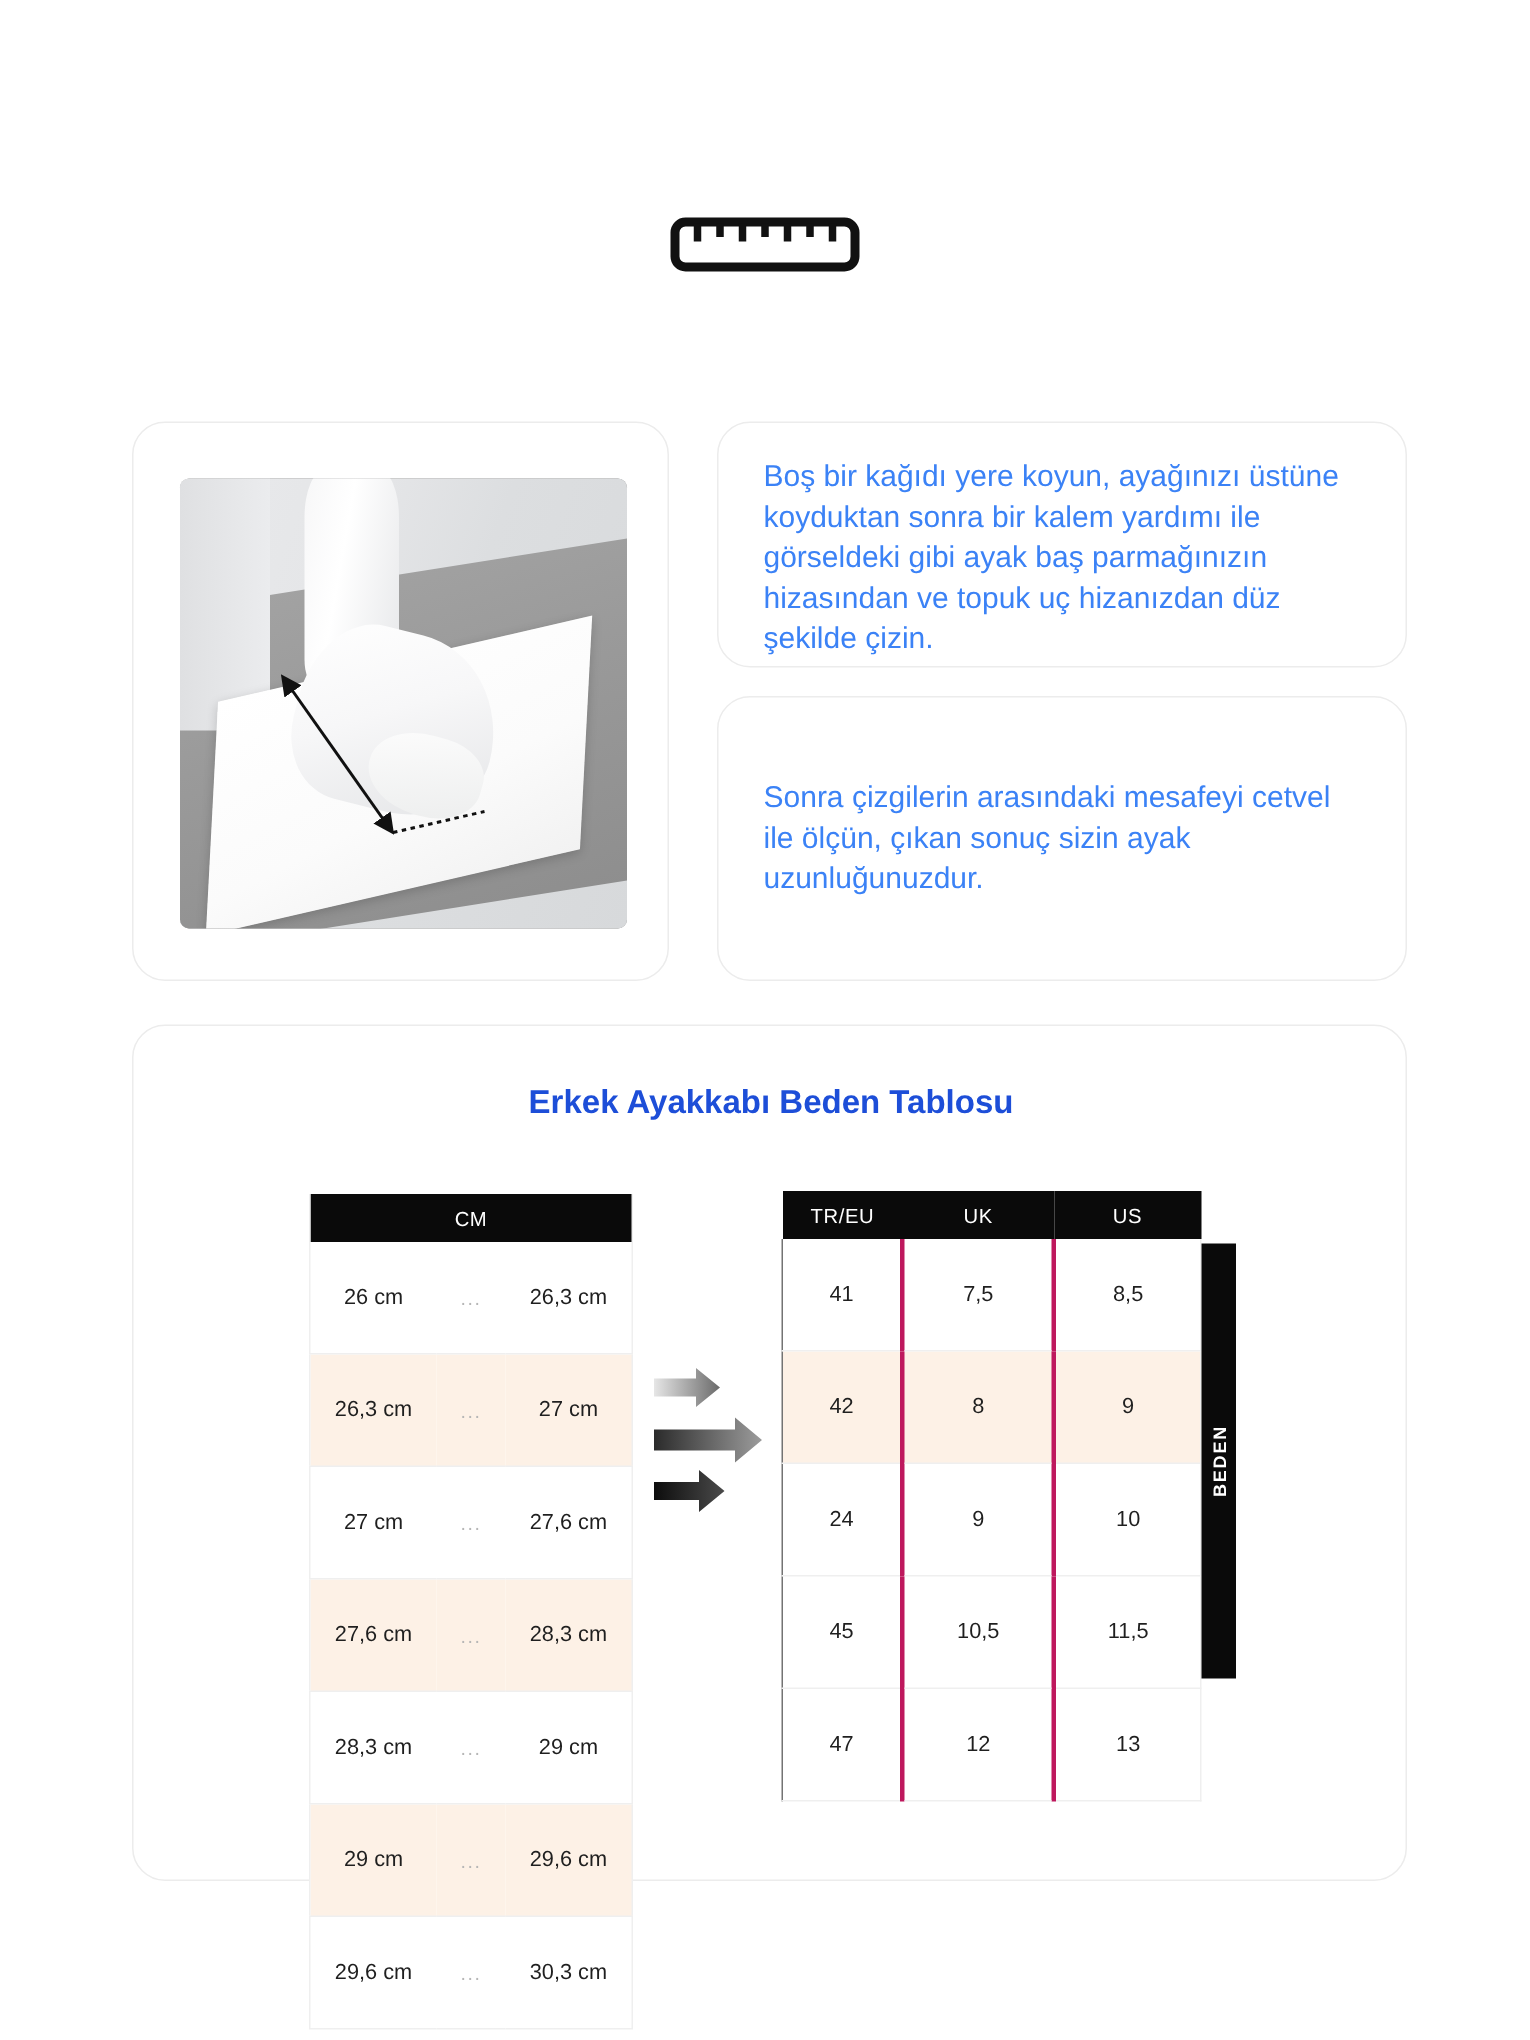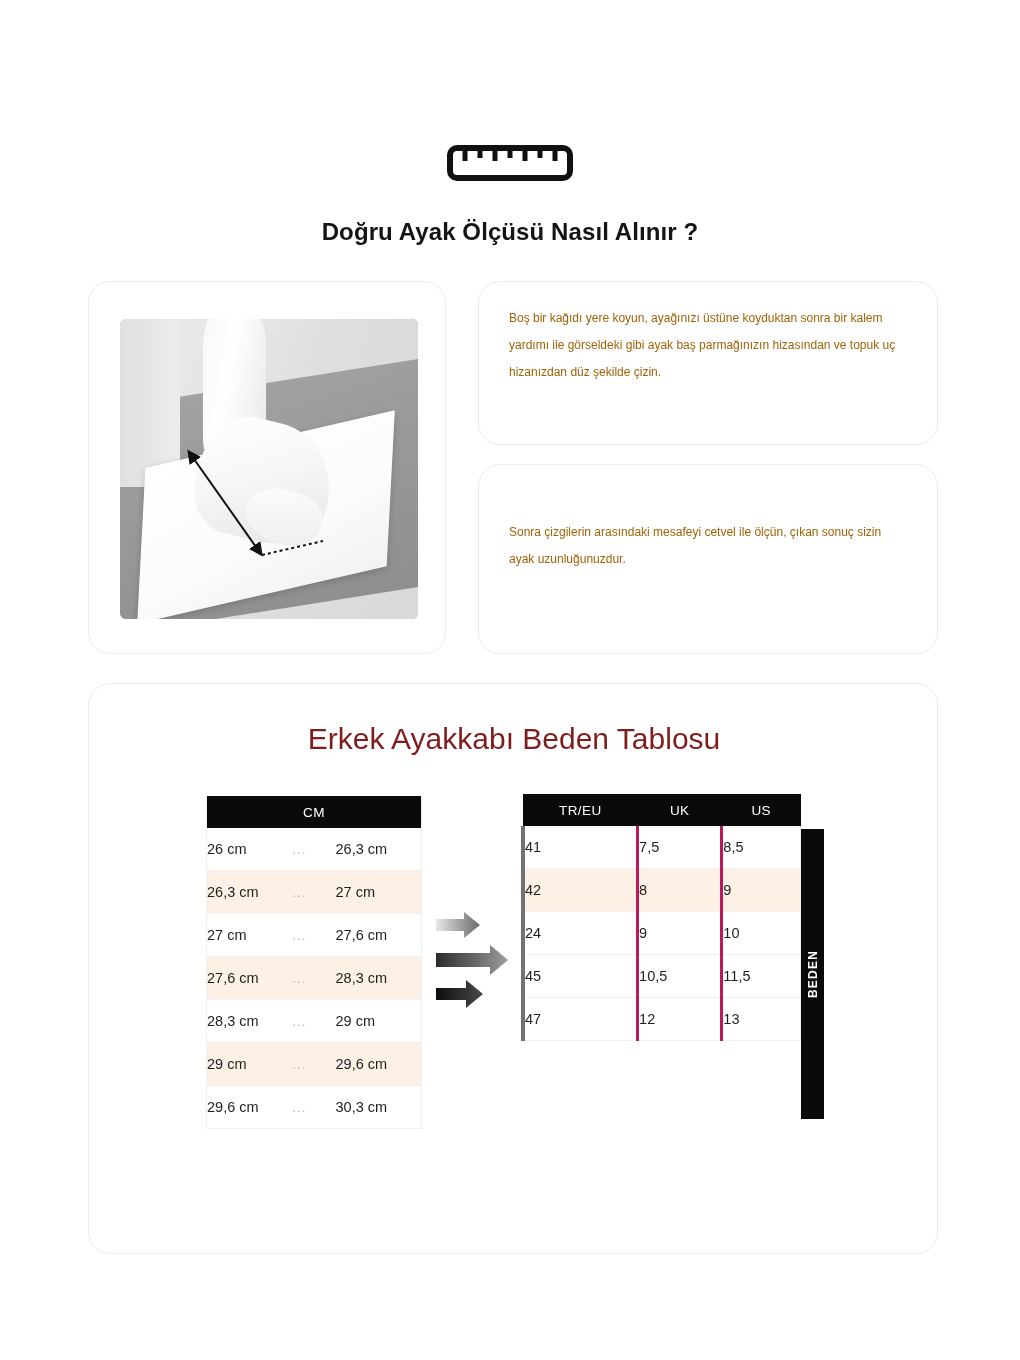--- a/index.html
+++ b/index.html
@@ -148,43 +148,43 @@
   .text-card-2 {
     left: 478px;
     top: 464px;
     width: 460px;
     height: 190px;
   }
   .panel-text {
     position: absolute;
     left: 30px;
     right: 28px;
-    font-size: 12px;
+    font-size: 20px;
     line-height: 27px;
-    color: #a16207;
+    color: #3b82f6;
   }
   .text-card-1 .panel-text { top: 23px; }
   .text-card-2 .panel-text { top: 54px; }
 
   
   .table-card {
     left: 88px;
     top: 683px;
     width: 850px;
     height: 571px;
   }
   .table-title {
     position: absolute;
     left: 0;
     top: 38px;
     width: 850px;
     text-align: center;
-    font-size: 30px;
-    font-weight: normal;
-    color: #7f1d1d;
+    font-size: 22px;
+    font-weight: bold;
+    color: #1d4ed8;
   }
 
   
   .tbl {
     position: absolute;
     border-collapse: collapse;
     font-size: 14.5px;
     color: #1f1f1f;
     background: #fff;
   }
@@ -196,29 +196,29 @@
     color: #ffffff;
     font-size: 13.5px;
     font-weight: normal;
     letter-spacing: 0.4px;
     height: 32px;
     padding: 0;
     text-align: center;
   }
   .tbl td {
     height: 42px;
-    text-align: left;
-    padding: 0;
+    text-align: center;
+    padding: 16px;
     border-bottom: 1px solid #efefef;
     white-space: nowrap;
   }
   .tbl-cm td { border-left: none; border-right: none; }
   .tbl-cm tr:first-child td { border-top: none; }
   .tbl-size td { border-left: 3px solid #be185d; }
-  .tbl-size td:first-child { border-left: 4px solid #737373; }
+  .tbl-size td:first-child { border-left: 1px solid #737373; }
   .tbl-size td:last-child { border-right: 1px solid #efefef; }
   .tbl tr.alt td { background: #fdf1e6; }
   .tbl-cm td.from { width: 40%; }
   .tbl-cm td.dots { width: 20%; color: #b6b6b6; font-size: 13px; letter-spacing:1px; }
   .tbl-cm td.to   { width: 40%; }
   .tbl-cm { border: 1px solid #efefef; border-top: none; }
   .tbl-cm thead th { border: none; }
 
   
   .beden-bar {
@@ -263,21 +263,20 @@
         <line x1="34" y1="7" x2="34" y2="16"></line>
         <line x1="49" y1="7" x2="49" y2="19"></line>
         <line x1="64" y1="7" x2="64" y2="16"></line>
         <line x1="79" y1="7" x2="79" y2="19"></line>
         <line x1="94" y1="7" x2="94" y2="16"></line>
         <line x1="109" y1="7" x2="109" y2="19"></line>
       </g>
     </svg>
   </div>
 
-  <div class="main-title">Doğru Ayak Ölçüsü Nasıl Alınır ?</div>
 
   <div class="card photo-card">
     <div class="photo">
       <div class="ph-wall"></div>
       <div class="ph-floor"></div>
       <div class="ph-wall-left"></div>
       <div class="ph-paper"></div>
       <div class="ph-leg"></div>
       <div class="ph-foot"></div>
       <div class="ph-toe"></div>

